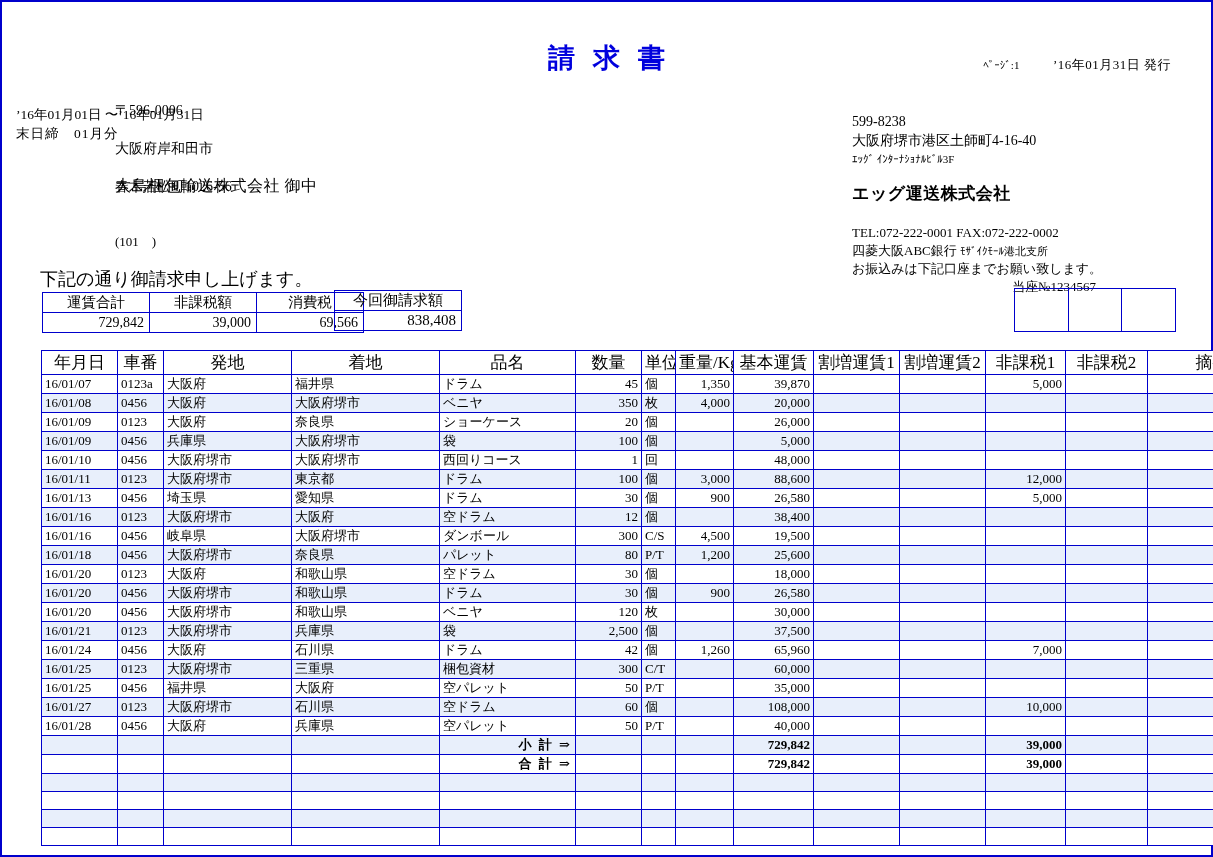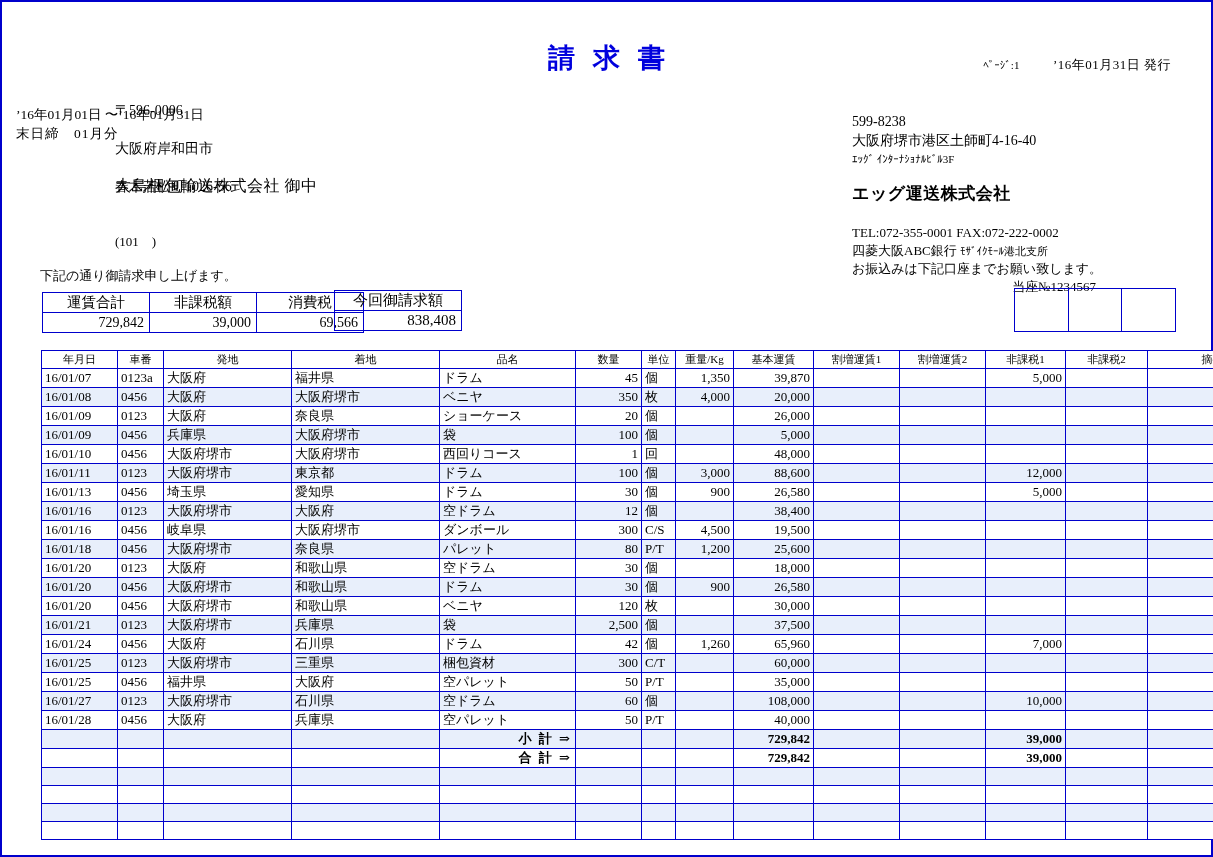--- a/index.html
+++ b/index.html
@@ -75,21 +75,21 @@
   .cust-code {
     position: absolute;
     left: 113px;
     top: 231px;
     font-size: 13px;
   }
   .lead {
     position: absolute;
     left: 38px;
     top: 265px;
-    font-size: 13px;
+    font-size: 18px;
   }
 
   
   .issuer-addr {
     position: absolute;
     left: 850px;
     top: 110px;
     font-size: 14px;
     line-height: 19px;
   }
@@ -160,21 +160,21 @@
     border: 1px solid #0000cc;
     height: 17px;
     font-size: 13px;
     padding: 0 3px;
     overflow: hidden;
     white-space: nowrap;
   }
   table.maintbl th {
     text-align: center;
     font-weight: normal;
-    font-size: 11px;
+    font-size: 17px;
     background: #ffffff;
   }
   table.maintbl tbody tr:nth-child(even) td { background: #e8effb; }
   table.maintbl tbody tr:nth-child(odd) td { background: #ffffff; }
   td.c { text-align: left; }
   td.l { text-align: left; }
   td.r { text-align: right; }
   td.totlabel {
     text-align: right;
     font-weight: bold;
@@ -212,21 +212,21 @@
   <div class="lead">下記の通り御請求申し上げます。</div>
 
   <div class="issuer-addr">
     <div>599-8238</div>
     <div>大阪府堺市港区土師町4-16-40</div>
     <div class="kana">ｴｯｸﾞ ｲﾝﾀｰﾅｼｮﾅﾙﾋﾞﾙ3F</div>
   </div>
   <div class="issuer-name">エッグ運送株式会社</div>
   <div class="issuer-lines">
     <div style="height:22px"></div>
-    <div>TEL:072-355-0001  FAX:072-222-0002</div>
+    <div>TEL:072-222-0001  FAX:072-222-0002</div>
     <div>
       <span>四菱大阪ABC銀行</span>
       <span class="kana">ﾓｻﾞｲｸﾓｰﾙ港北支所</span>
     </div>
     <div>お振込みは下記口座までお願い致します。</div>
     <div class="acct">当座№1234567</div>
   </div>
 
   <table class="sumtbl sum-a">
     <tbody>

